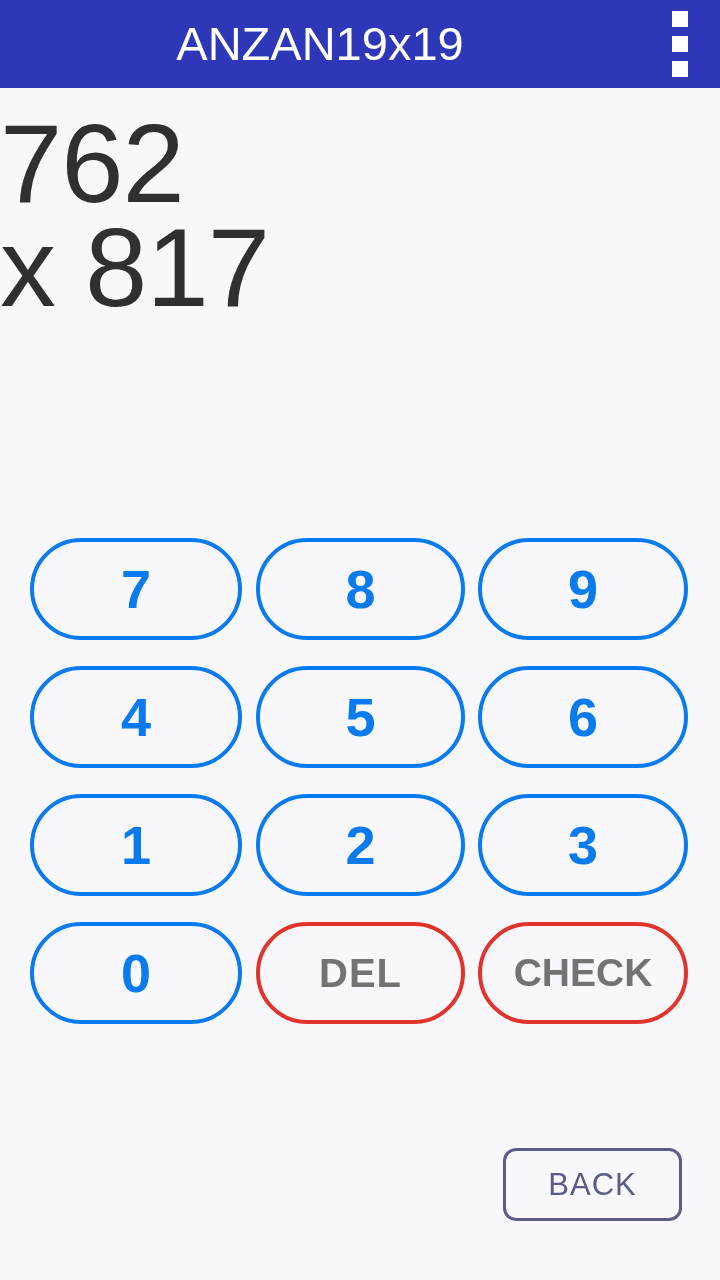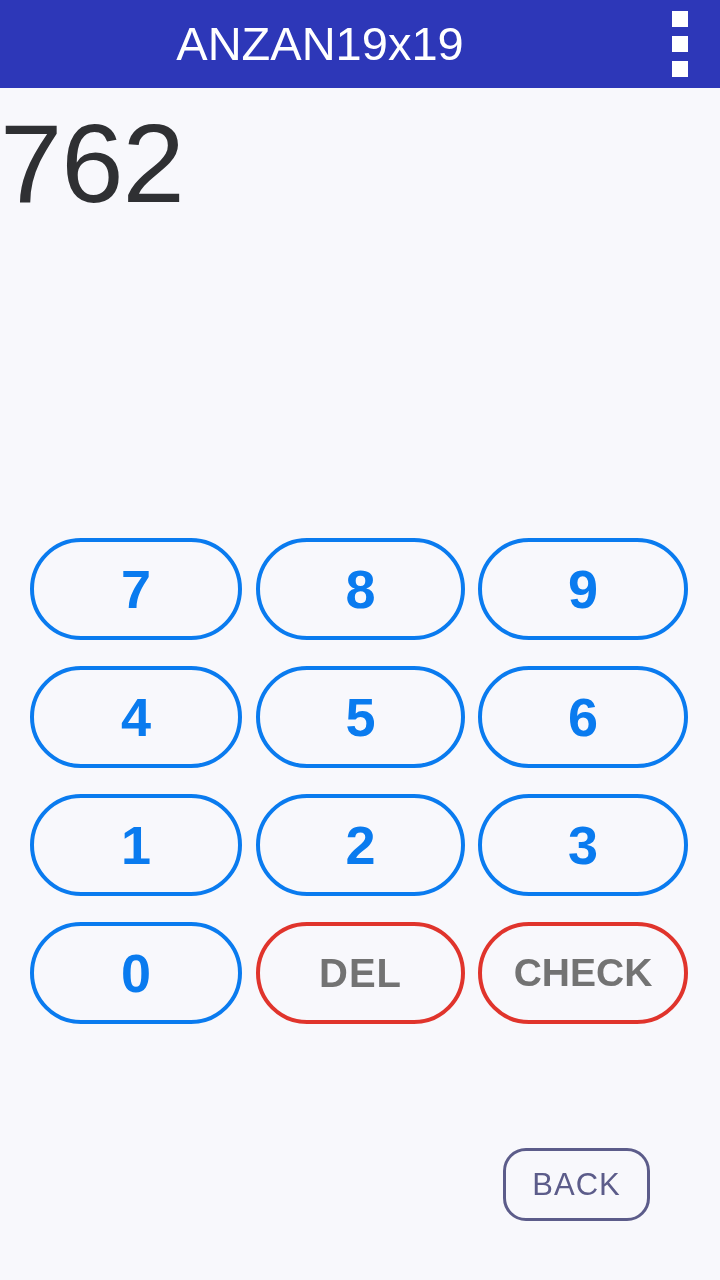--- a/index.html
+++ b/index.html
@@ -122,26 +122,26 @@
   .key.danger.check {
     font-size: 39px;
     letter-spacing: 0px;
   }
 
   
   #back-button {
     position: absolute;
     left: 503px;
     top: 1148px;
-    width: 147px;
+    width: 179px;
     height: 73px;
     box-sizing: border-box;
     background: #f8f8fc;
     border: 3px solid #5c5c8a;
-    border-radius: 23px;
+    border-radius: 13px;
     color: #5c5c8a;
     display: flex;
     align-items: center;
     justify-content: center;
     font-size: 31px;
     font-weight: 400;
     letter-spacing: 1px;
     cursor: pointer;
     user-select: none;
     -webkit-user-select: none;
@@ -155,20 +155,21 @@
 
   <div id="overflow-menu" title="More options">
     <span class="dot"></span>
     <span class="dot"></span>
     <span class="dot"></span>
   </div>
 </div>
 
 <div id="problem">
   <span class="line">762</span>
+  <span class="line">x 817</span>
 </div>
 
 <div id="keypad">
 
   <div class="key-row">
     <div class="key col0">
       <span>7</span>
     </div>
     <div class="key col1">
       <span>8</span>

